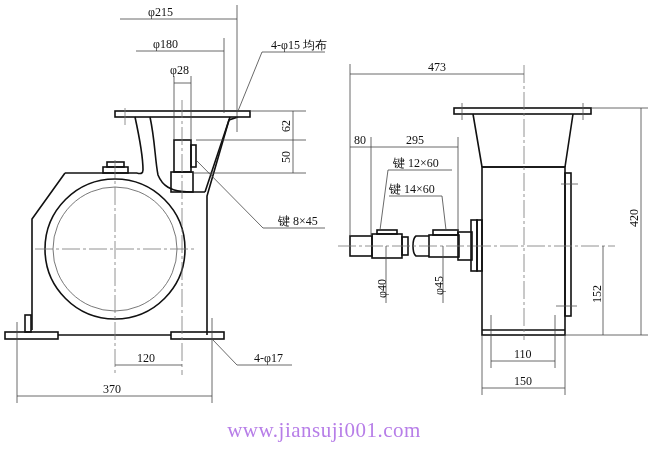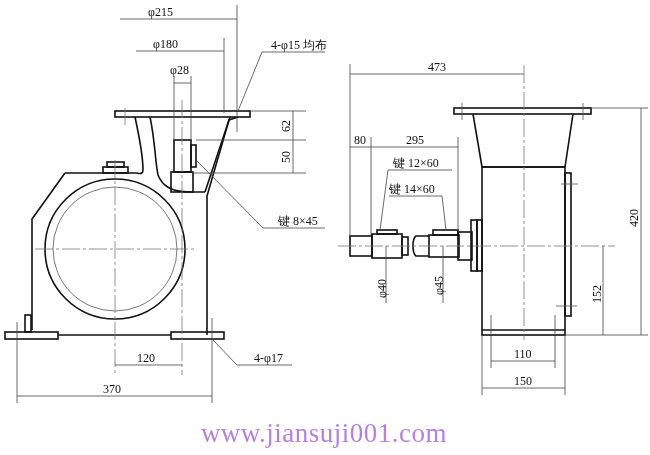--- a/index.html
+++ b/index.html
@@ -4,21 +4,21 @@
 <style>
   html, body { margin: 0; padding: 0; background: #ffffff; }
   body { width: 650px; height: 455px; overflow: hidden; position: relative; font-family: "Liberation Serif", serif; }
   #drawing { position: absolute; left: 0; top: 0; width: 650px; height: 455px; }
   .obj { stroke: #111; stroke-width: 1.6; fill: none; }
   .thin { stroke: #555; stroke-width: 0.8; fill: none; }
   .center { stroke: #777; stroke-width: 0.8; fill: none; stroke-dasharray: 18 3 3 3; }
   .dim { stroke: #444; stroke-width: 0.8; fill: none; }
   .lbl { font-family: "Liberation Serif", serif; font-size: 12px; fill: #111; }
   .watermark { position: absolute; left: 0; width: 648px; top: 418px; text-align: center;
-    font-family: "Liberation Serif", serif; font-size: 27px; color: #b77ee8; letter-spacing: 0.5px; }
+    font-family: "Liberation Serif", serif; font-size: 21px; color: #b77ee8; letter-spacing: 0.5px; }
 </style>
 </head>
 <body>
 
 <svg id="drawing" viewBox="0 0 650 455" xmlns="http://www.w3.org/2000/svg">
 
   <g>
 
     <rect class="obj" x="115" y="111" width="135" height="6"></rect>
 

